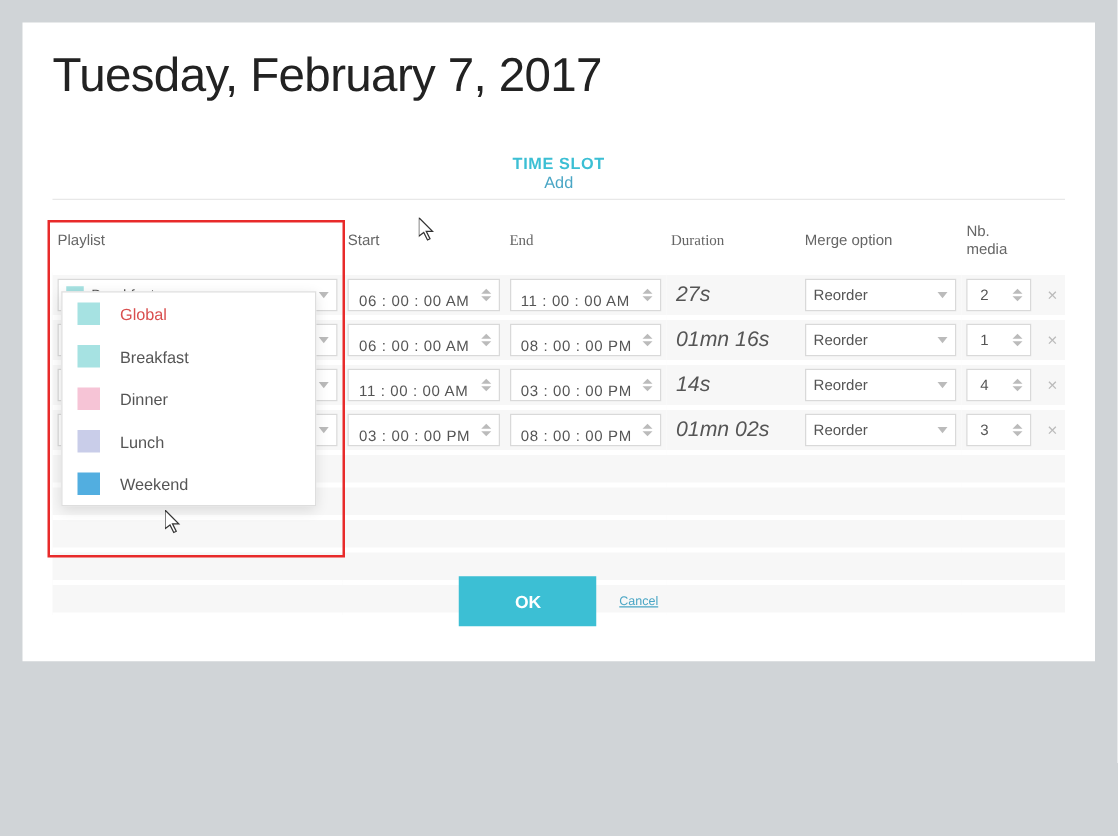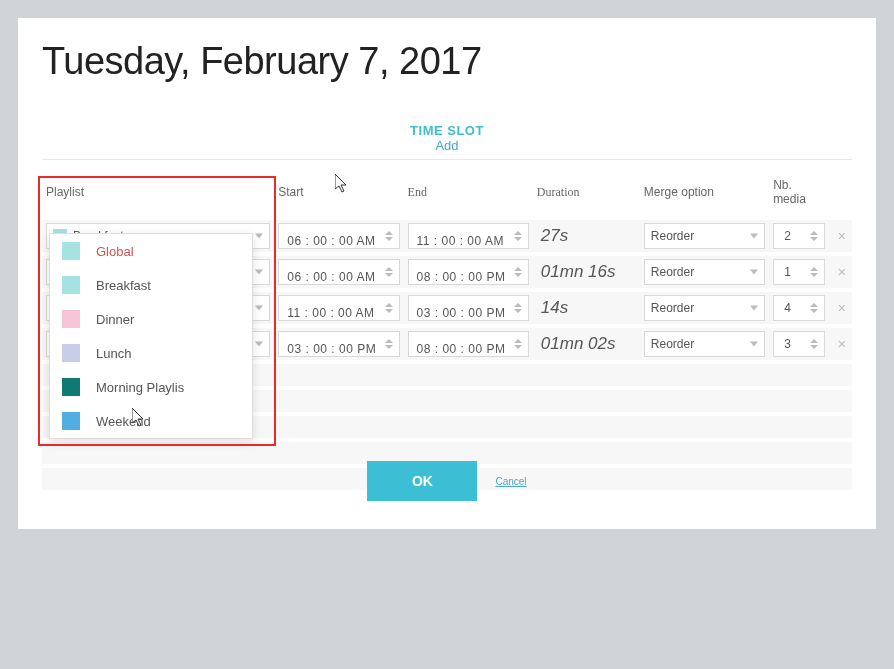--- a/index.html
+++ b/index.html
@@ -421,24 +421,20 @@
     </div>
     <div class="item">
       <span class="swatch dd-swatch" style="background:#f6c4d6"></span>
       <span>Dinner</span>
     </div>
     <div class="item">
       <span class="swatch dd-swatch" style="background:#c9cde9"></span>
       <span>Lunch</span>
     </div>
     <div class="item">
-      <span class="swatch dd-swatch" style="background:#0e7a73"></span>
-      <span>Morning Playlis</span>
-    </div>
-    <div class="item">
       <span class="swatch dd-swatch" style="background:#52aee0"></span>
       <span>Weekend</span>
     </div>
   </div>
 
   <div class="cursor" style="left:317px; top:156px;">
     <svg width="16" height="20" viewBox="0 0 16 20">
         <path d="M0 0 L0 15 L4 12 L7 18 L9 17 L6 11 L11 11 Z" fill="#fff" stroke="#333" stroke-width="1"></path>
       </svg>
   </div>

